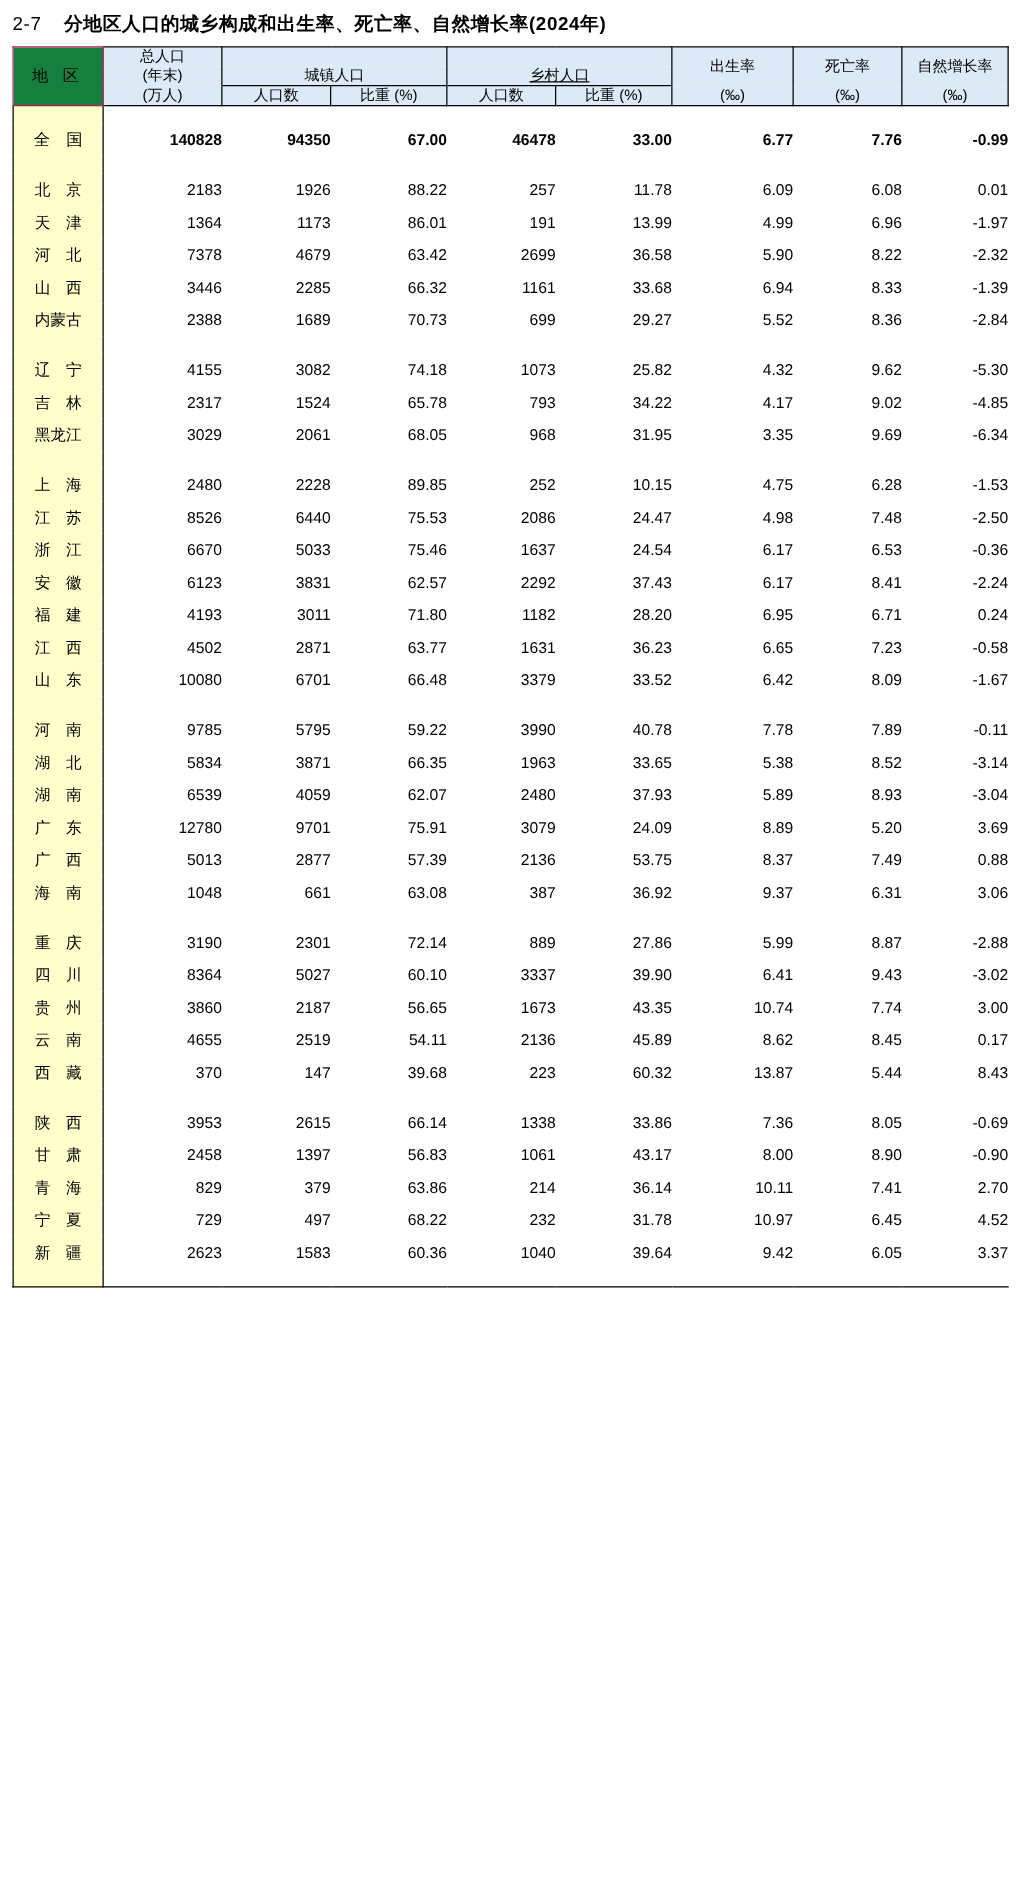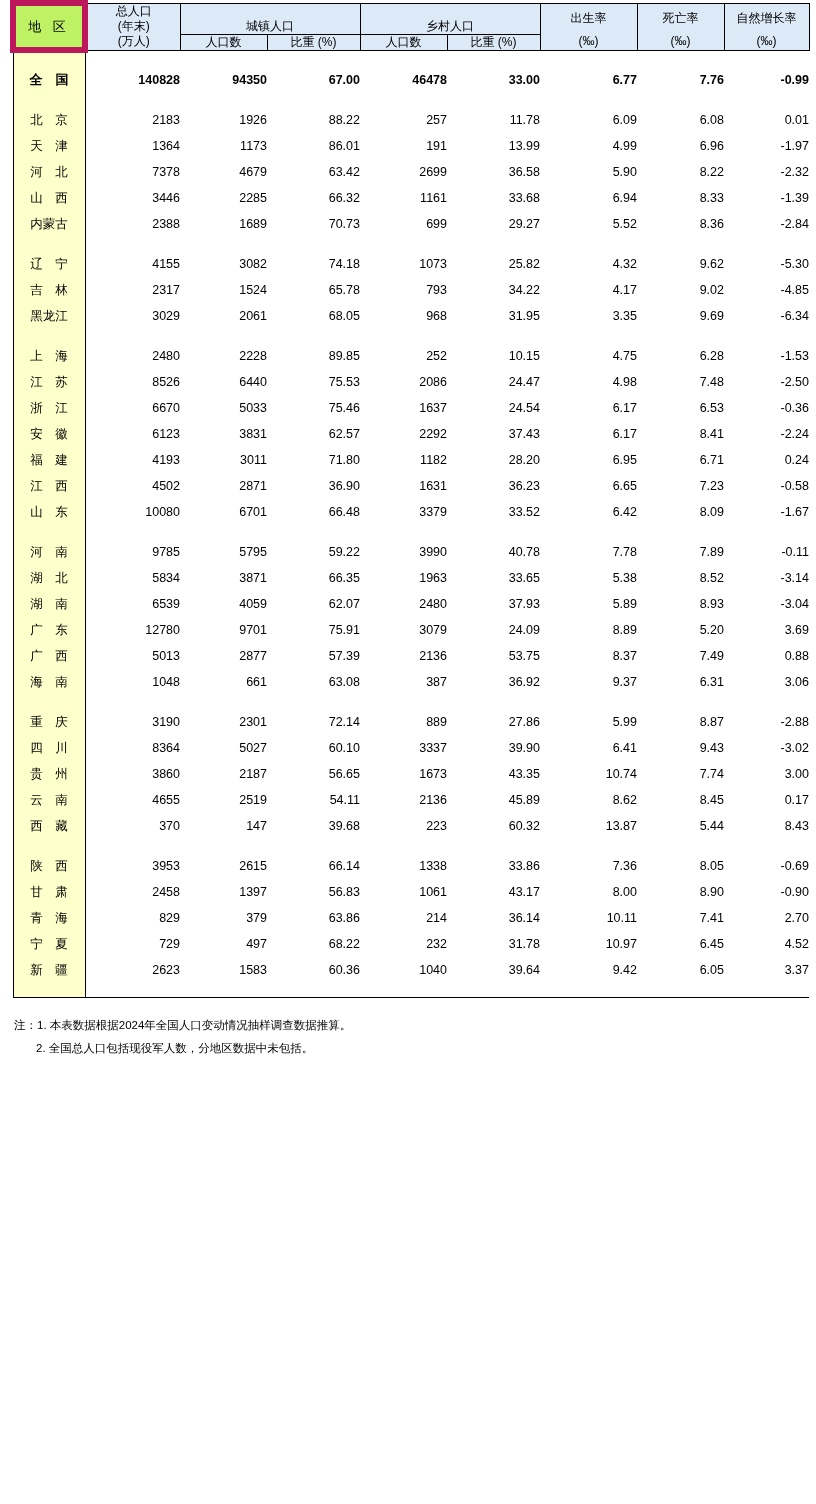--- a/index.html
+++ b/index.html
@@ -54,39 +54,39 @@
   .hdr-cell {
     background: #dce9f7;
     border: 1px solid #000;
     text-align: center;
     vertical-align: middle;
     font-size: 12px;
     line-height: 1.25;
     color: #000;
   }
   .hdr-region {
-    background: #bef264;
-    border: 6px solid #be185d;
+    background: #15803d;
+    border: 1px solid #be185d;
     text-align: center;
     vertical-align: middle;
     font-size: 13px;
     letter-spacing: 4px;
     padding-left: 4px;
   }
   .region-col {
     background: #ffffcc;
     border-left: 1px solid #000;
     border-right: 1px solid #000;
     text-align: center;
     font-size: 12.5px;
     height: 26px;
     vertical-align: middle;
   }
   .region-col.bold {
-    font-weight: bold;
+    font-weight: normal;
     font-size: 13px;
   }
   .datacell {
     text-align: right;
     font-size: 12.5px;
     padding-right: 14px;
     height: 26px;
     vertical-align: middle;
     white-space: nowrap;
   }
@@ -108,20 +108,24 @@
   }
   .note-line {
     white-space: nowrap;
   }
 </style>
 </head>
 <body>
 
 <div class="page">
 
+  <div class="title-row">
+    <span class="title-num">2-7</span>
+    <span class="title-text">分地区人口的城乡构成和出生率、死亡率、自然增长率(2024年)</span>
+  </div>
 
   <table class="maintable">
     <colgroup>
       <col style="width:72px">
       <col style="width:95px">
       <col style="width:87px">
       <col style="width:93px">
       <col style="width:87px">
       <col style="width:93px">
       <col style="width:97px">
@@ -134,21 +138,21 @@
         <td class="hdr-cell" rowspan="1" style="border-bottom:none;margin-top:22px;">总人口</td>
         <td class="hdr-cell" colspan="2" rowspan="1" style="border-bottom:none;"></td>
         <td class="hdr-cell" colspan="2" rowspan="1" style="border-bottom:none;"></td>
         <td class="hdr-cell" rowspan="2" style="border-bottom:none;">出生率</td>
         <td class="hdr-cell" rowspan="2" style="border-bottom:none;margin-top:20px;">死亡率</td>
         <td class="hdr-cell" rowspan="2" style="border-bottom:none;">自然增长率</td>
       </tr>
       <tr>
         <td class="hdr-cell" style="border-top:none;border-bottom:none;margin-left:32px;">(年末)</td>
         <td class="hdr-cell" colspan="2" style="border-top:none;">城镇人口</td>
-        <td class="hdr-cell" colspan="2" style="border-top:none;">乡村人口</td>
+        <td class="hdr-cell" colspan="2" style="border-top:none;text-decoration:underline;">乡村人口</td>
       </tr>
       <tr>
         <td class="hdr-cell" style="border-top:none;">(万人)</td>
         <td class="hdr-cell">人口数</td>
         <td class="hdr-cell">比重 (%)</td>
         <td class="hdr-cell">人口数</td>
         <td class="hdr-cell">比重 (%)</td>
         <td class="hdr-cell" style="border-top:none;">(‰)</td>
         <td class="hdr-cell" style="border-top:none;">(‰)</td>
         <td class="hdr-cell" style="border-top:none;">(‰)</td>
@@ -350,21 +354,21 @@
           <td class="datacell">1182</td>
           <td class="datacell">28.20</td>
           <td class="datacell">6.95</td>
           <td class="datacell">6.71</td>
           <td class="datacell">0.24</td>
         </tr>
         <tr>
           <td class="region-col">江　西</td>
           <td class="datacell">4502</td>
           <td class="datacell">2871</td>
-          <td class="datacell">36.90</td>
+          <td class="datacell">63.77</td>
           <td class="datacell">1631</td>
           <td class="datacell">36.23</td>
           <td class="datacell">6.65</td>
           <td class="datacell">7.23</td>
           <td class="datacell">-0.58</td>
         </tr>
         <tr>
           <td class="region-col">山　东</td>
           <td class="datacell">10080</td>
           <td class="datacell">6701</td>
@@ -591,18 +595,14 @@
           <td></td>
           <td></td>
           <td></td>
           <td></td>
           <td></td>
           <td></td>
         </tr>
       </tbody>
   </table>
 
-  <div class="notes">
-    <div class="note-line">注：1. 本表数据根据2024年全国人口变动情况抽样调查数据推算。</div>
-    <div class="note-line" style="padding-left:22px;">2. 全国总人口包括现役军人数，分地区数据中未包括。</div>
-  </div>
 
 </div>
 
 </body></html>

